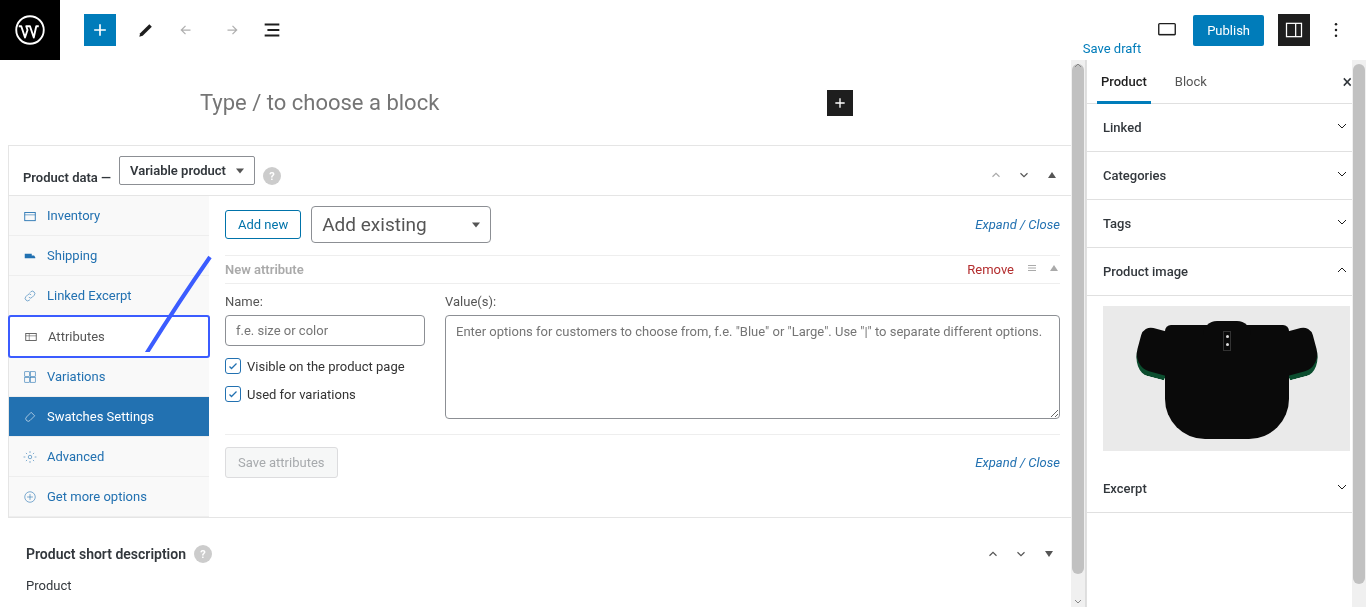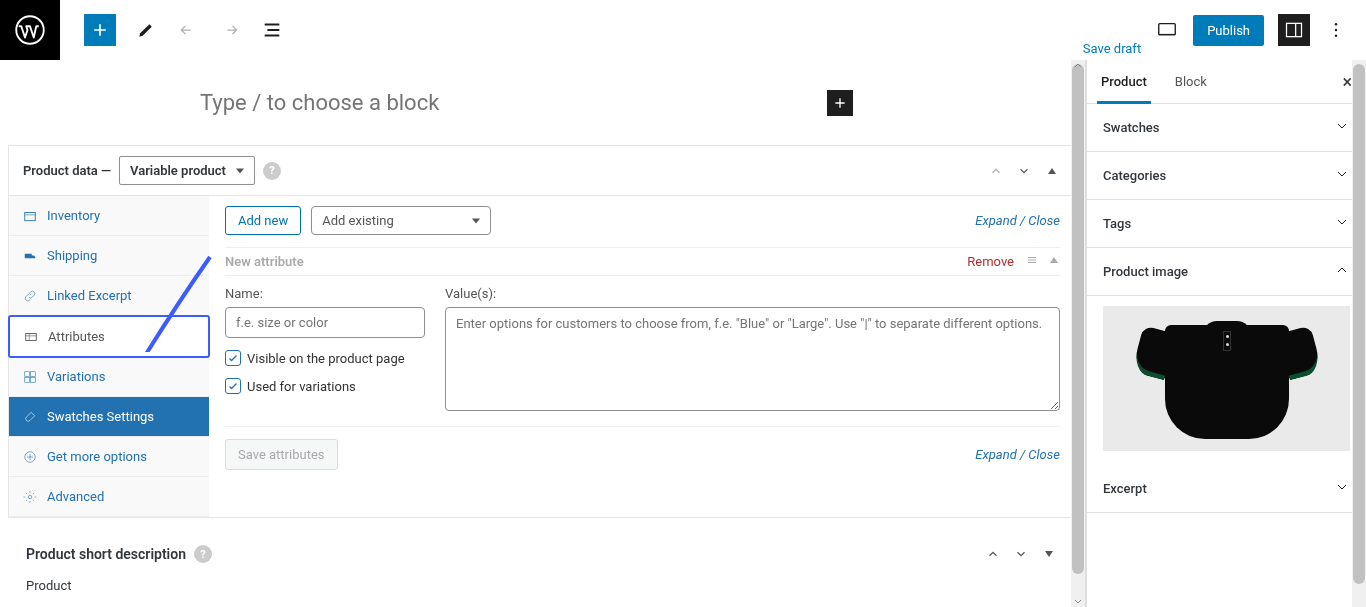--- a/index.html
+++ b/index.html
@@ -18,38 +18,38 @@
     
     .main-layout { display: flex; height: calc(100% - 60px); }
     .editor-col { flex: 1; overflow: auto; border-right: 1px solid #ddd; position: relative; }
     .sidebar-col { width: 280px; background: #fff; border-left: 1px solid #e0e0e0; overflow: auto; }
 
     .block-row { display: flex; align-items: center; padding: 30px 60px 30px 200px; position: relative; }
     .block-placeholder { color: #757575; font-size: 22px; }
     .block-add { position: absolute; right: 232px; background: #1e1e1e; color: #fff; width: 26px; height: 26px; display: flex; align-items: center; justify-content: center; }
 
     .metabox { border: 1px solid #e5e5e5; margin: 0 8px 12px 8px; }
-    .metabox-header { display: flex; align-items: center; padding: 10px 14px; border-bottom: 1px solid #e5e5e5; font-weight: 600; font-size: 13px; gap: 8px; }
+    .metabox-header { display: flex; align-items: flex-end; padding: 10px 14px; border-bottom: 1px solid #e5e5e5; font-weight: 600; font-size: 13px; gap: 8px; }
     .metabox-header .spacer { flex: 1; }
     .type-select { background: #fff; border: 1px solid #8c8f94; border-radius: 2px; padding: 6px 28px 6px 10px; font-size: 13px; position: relative; }
     .type-select::after { content: ''; position: absolute; right: 10px; top: 50%; transform: translateY(-50%); border-left: 4px solid transparent; border-right: 4px solid transparent; border-top: 5px solid #555; }
     .help-circle { width: 18px; height: 18px; border-radius: 50%; background: #ccc; color: #fff; display: flex; align-items: center; justify-content: center; font-size: 11px; font-weight: bold; }
     .arrow-icon { width: 20px; height: 20px; display: flex; align-items: center; justify-content: center; color: #787c82; }
 
     .pd-body { display: flex; }
     .pd-tabs { width: 200px; background: #f9f9f9; }
     .pd-tab { display: flex; align-items: center; gap: 10px; padding: 12px 14px; border-bottom: 1px solid #eee; color: #2271b1; font-size: 13px; cursor: pointer; }
     .pd-tab.active { color: #fff; background: #2271b1; }
     .pd-tab.highlighted { border: 2px solid #3b5cff; background: #fff; color: #555; border-radius: 3px; margin: -1px; position: relative; z-index: 5; align-items: flex-end;}
     .pd-tab-icon { width: 14px; height: 14px; display: flex; align-items: center; justify-content: center; }
 
     .pd-panel { flex: 1; padding: 10px 16px 16px 16px; position: relative; }
     .panel-row1 { display: flex; align-items: center; gap: 10px; margin-bottom: 12px; }
     .add-new-btn { color: #0073aa; border: 1px solid #0073aa; background: #fff; padding: 6px 12px; border-radius: 3px; font-size: 13px; }
-    .add-existing { border: 1px solid #8c8f94; border-radius: 4px; padding: 6px 26px 6px 10px; font-size: 13px; color: #555; position: relative; min-width: 180px; }
+    .add-existing { border: 1px solid #8c8f94; border-radius: 4px; padding: 6px 26px 6px 10px; font-size: 19px; color: #555; position: relative; min-width: 180px; }
     .add-existing::after { content: ''; position: absolute; right: 10px; top: 50%; transform: translateY(-50%); border-left: 4px solid transparent; border-right: 4px solid transparent; border-top: 5px solid #555; }
     .expand-link { margin-left: auto; color: #2271b1; font-style: italic; font-size: 13px; }
     
     .attr-header { display: flex; align-items: center; padding: 6px 0; border-top: 1px solid #eee; }
     .attr-header strong { color: #aaa; font-weight: 600; }
     .remove-link { color: #b32d2e; margin-left: auto; font-size: 13px; }
     .reorder-icon { margin-left: 12px; color: #aaa; }
     .collapse-icon { margin-left: 10px; color: #aaa; }
 
     .attr-body { display: flex; gap: 20px; padding: 4px 0 12px 0; border-top: 1px solid #eee; }
@@ -253,34 +253,34 @@
               <span class="pd-tab-icon">
                 <svg width="14" height="14" viewBox="0 0 24 24">
                   <path d="M14 4l-8 8a4 4 0 0 0 6 6l8-8-6-6z" stroke="#fff" fill="none"></path>
                 </svg>
               </span>
               <span>Swatches Settings</span>
             </div>
           <div class="pd-tab">
               <span class="pd-tab-icon">
                 <svg width="14" height="14" viewBox="0 0 24 24">
+                  <circle cx="12" cy="12" r="3" stroke="#2271b1" fill="none"></circle>
+                  <path d="M12 2v3M12 19v3M4 12H1M23 12h-3M5 5l2 2M17 17l2 2M19 5l-2 2M7 17l-2 2" stroke="#2271b1"></path>
+                </svg>
+              </span>
+              <span>Advanced</span>
+            </div>
+          <div class="pd-tab">
+              <span class="pd-tab-icon">
+                <svg width="14" height="14" viewBox="0 0 24 24">
                   <circle cx="12" cy="12" r="9" stroke="#2271b1" fill="none"></circle>
                   <path d="M12 7v10M7 12h10" stroke="#2271b1"></path>
                 </svg>
               </span>
               <span>Get more options</span>
-            </div>
-          <div class="pd-tab">
-              <span class="pd-tab-icon">
-                <svg width="14" height="14" viewBox="0 0 24 24">
-                  <circle cx="12" cy="12" r="3" stroke="#2271b1" fill="none"></circle>
-                  <path d="M12 2v3M12 19v3M4 12H1M23 12h-3M5 5l2 2M17 17l2 2M19 5l-2 2M7 17l-2 2" stroke="#2271b1"></path>
-                </svg>
-              </span>
-              <span>Advanced</span>
             </div>
         </div>
         <div class="pd-panel">
           <div class="panel-row1">
             <button class="add-new-btn">Add new</button>
             <div class="add-existing"><span>Add existing</span></div>
             <a class="expand-link">Expand / Close</a>
           </div>
           <div class="attr-header">
             <strong>New attribute</strong>
@@ -349,21 +349,21 @@
     <div class="product-note" style="margin-left:8px;">Product</div>
   </div>
 
   <div class="sidebar-col">
     <div class="sb-tabs">
       <div class="sb-tab active">Product</div>
       <div class="sb-tab">Block</div>
       <div class="sb-close">×</div>
     </div>
     <div class="sb-section">
-      <span>Swatches</span>
+      <span>Linked</span>
       <span class="chev"><svg width="16" height="16" viewBox="0 0 24 24">
             <path d="M6 9l6 6 6-6" stroke="#1e1e1e" stroke-width="1.5" fill="none"></path>
           </svg></span>
     </div>
     <div class="sb-section">
       <span>Categories</span>
       <span class="chev"><svg width="16" height="16" viewBox="0 0 24 24">
             <path d="M6 9l6 6 6-6" stroke="#1e1e1e" stroke-width="1.5" fill="none"></path>
           </svg></span>
     </div>

